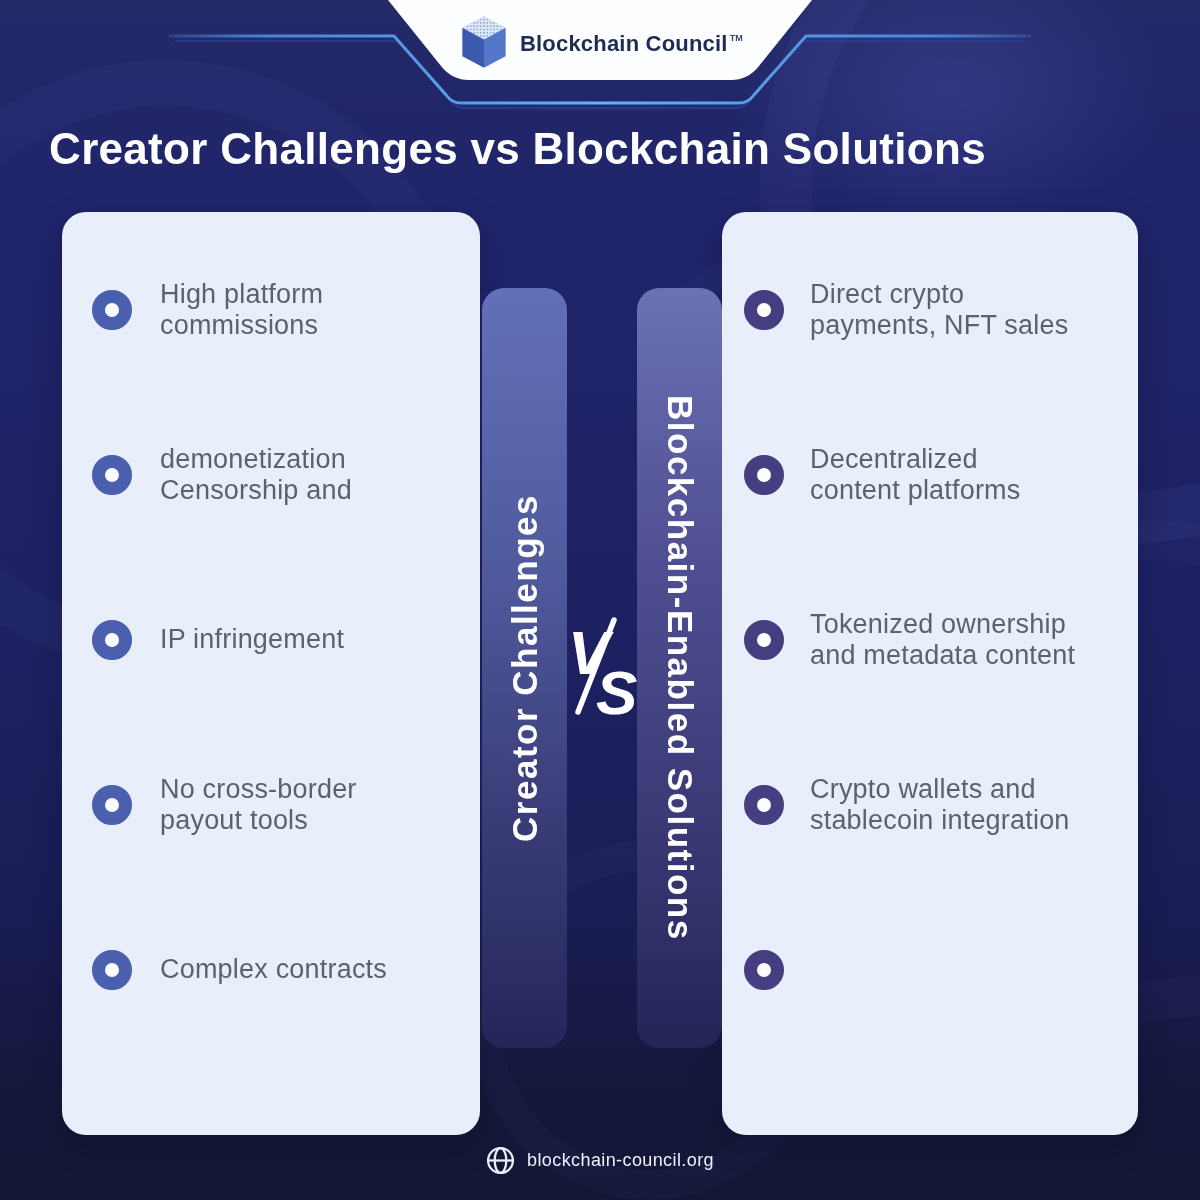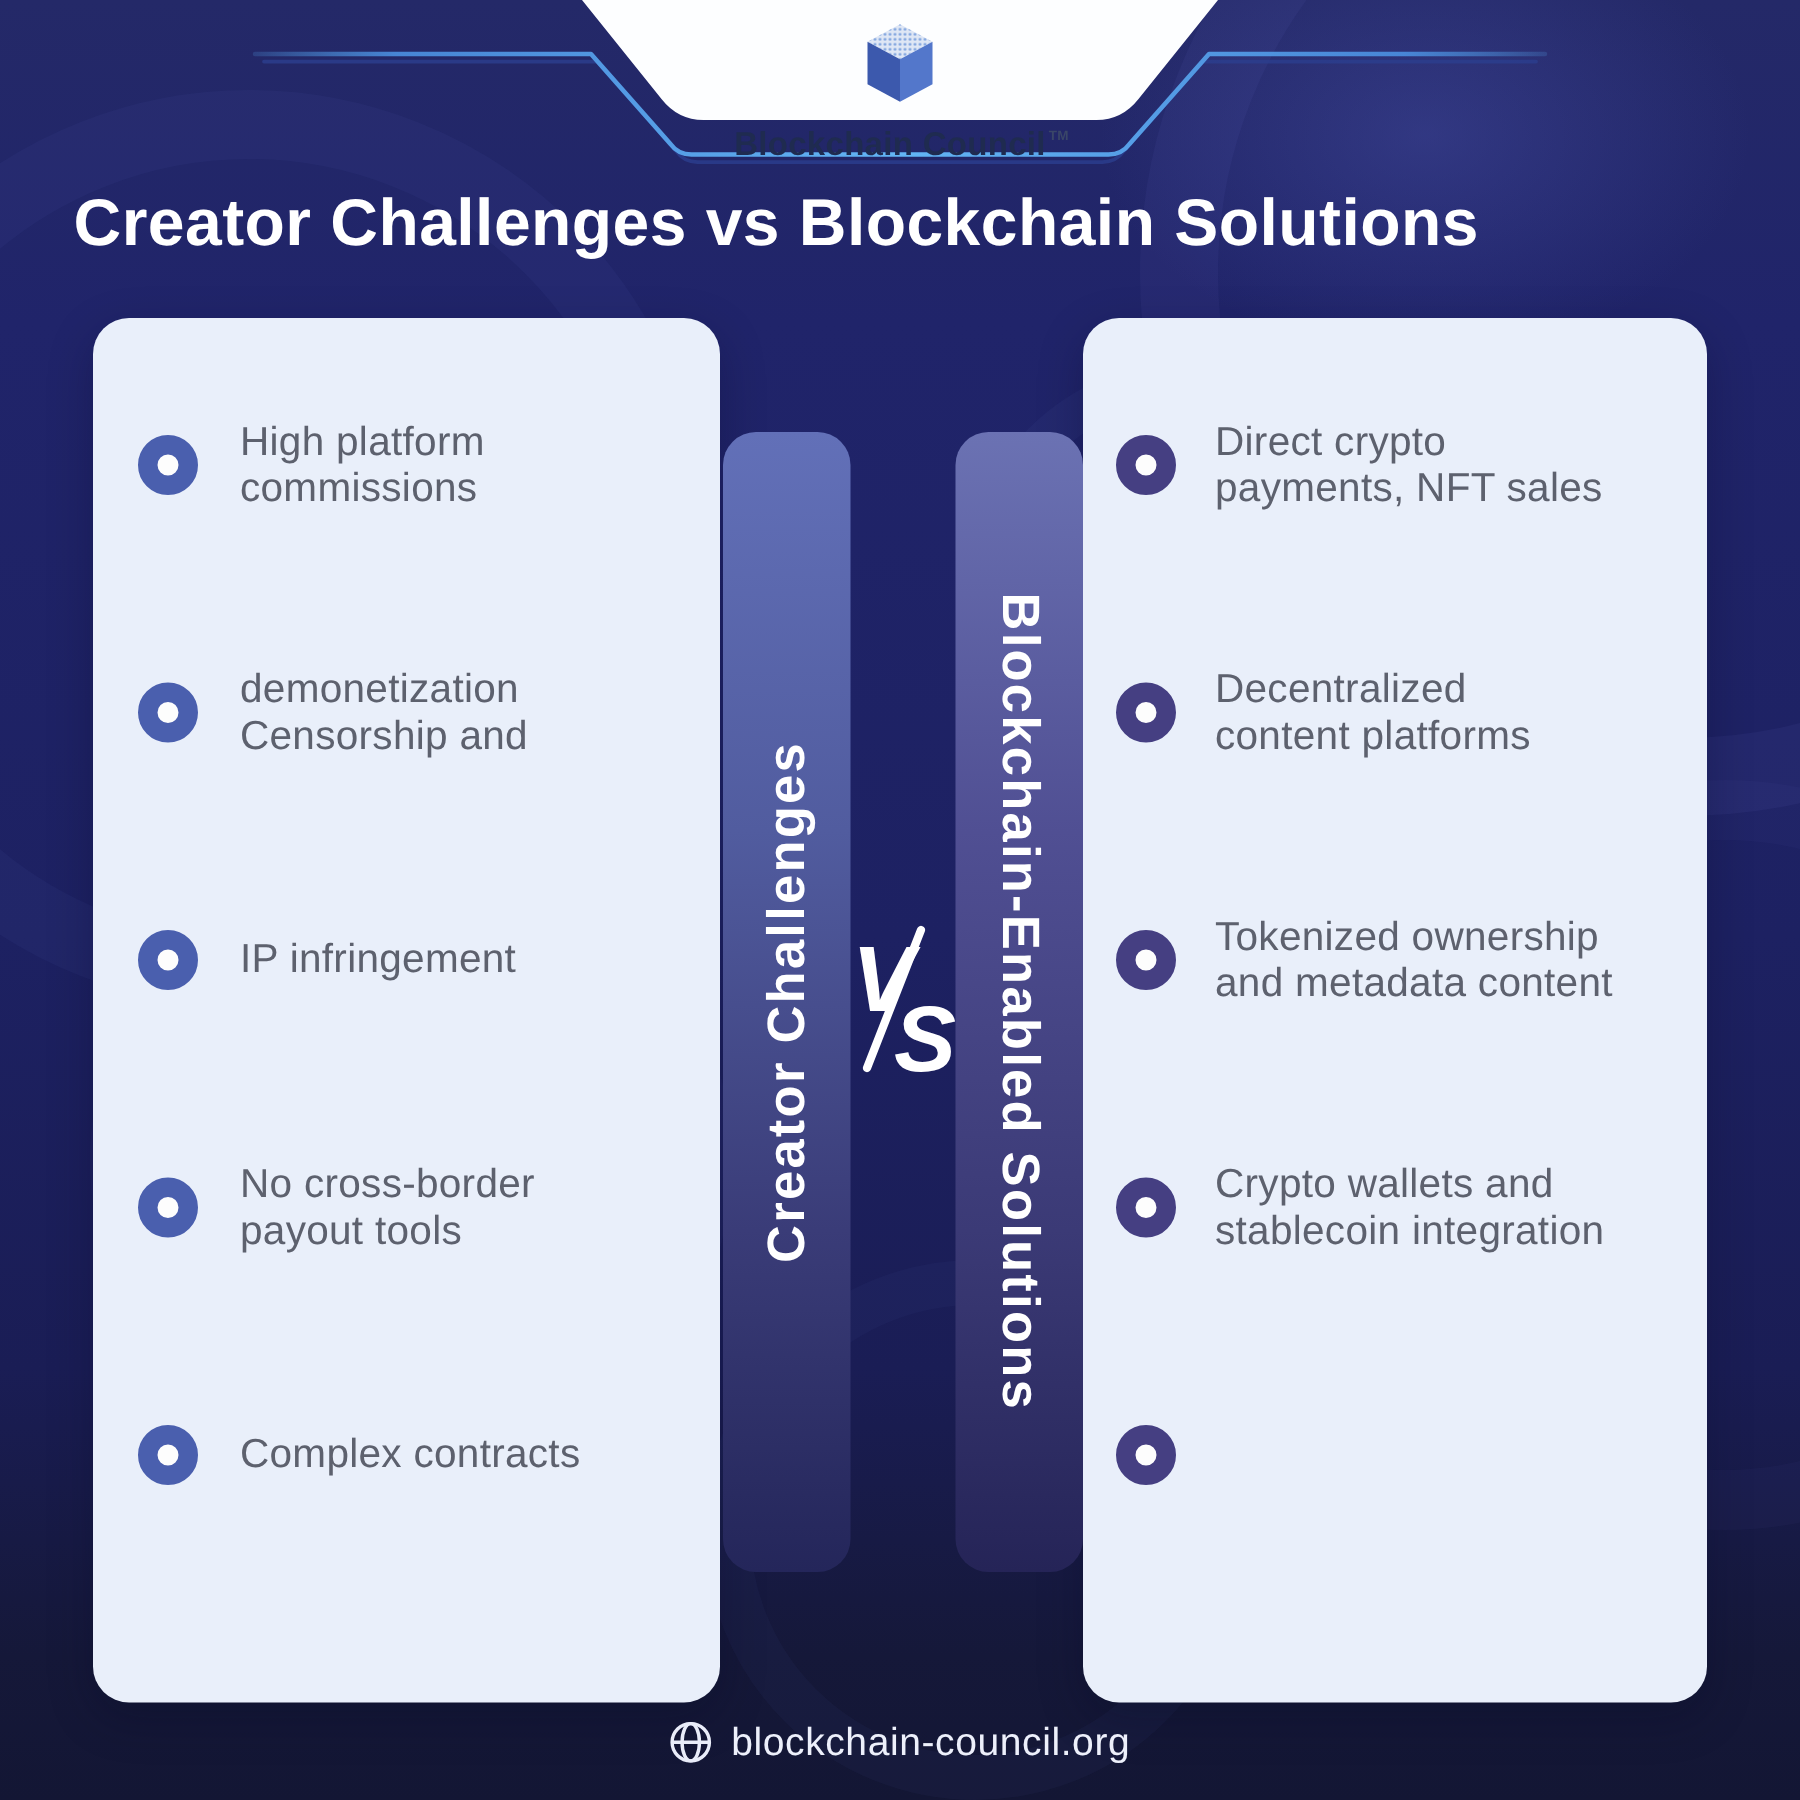--- a/index.html
+++ b/index.html
@@ -24,21 +24,21 @@
   .r5 { width: 300px; height: 300px; left: 470px; top: 840px;  border: 30px solid rgba(100,110,200,0.05); }
   .r6 { width: 260px; height: 260px; left: 640px; top: 240px;  border: 26px solid rgba(120,130,220,0.05); }
   .glow-tr { position:absolute; left: 640px; top: -120px; width: 620px; height: 420px;
     background: radial-gradient(closest-side, rgba(85,95,190,0.30), rgba(85,95,190,0) 70%); }
 
   
   .banner-svg { position: absolute; left: 0; top: 0; }
 
   .logo {
     position: absolute; left: 0; top: 14px; width: 1200px;
-    display: flex; justify-content: center; align-items: center; gap: 11px; flex-direction: column;
+    display: flex; justify-content: center; align-items: center; gap: 11px;
   }
   .brand {
     font-size: 22px; font-weight: 700; color: #1f2b50; letter-spacing: 0.2px;
     position: relative; top: 2px;
   }
   .brand sup { font-size: 9px; font-weight: 700; color: #3a4668; position: relative; top: -2px; left: 2px; }
 
   .page-title {
     position: absolute; left: 0; top: 124px; width: 1035px;
     text-align: center; color: #ffffff;
@@ -97,21 +97,21 @@
   .vcol.challenges .vcol-label { transform: rotate(180deg); }
 
   .vs-svg { position: absolute; left: 562px; top: 608px; }
 
   
   .footer {
     position: absolute; left: 0; top: 1146px; width: 1200px;
     display: flex; align-items: center; justify-content: center; gap: 12px;
   }
   .footer-url {
-    color: #edf0fb; font-size: 26px; font-weight: 500; letter-spacing: 0.4px;
+    color: #edf0fb; font-size: 18px; font-weight: 500; letter-spacing: 0.4px;
   }
 </style>
 </head>
 <body>
 
 <div class="stage">
 
   <div class="glow-tr"></div>
   <div class="ring r1"></div>
   <div class="ring r2"></div>

